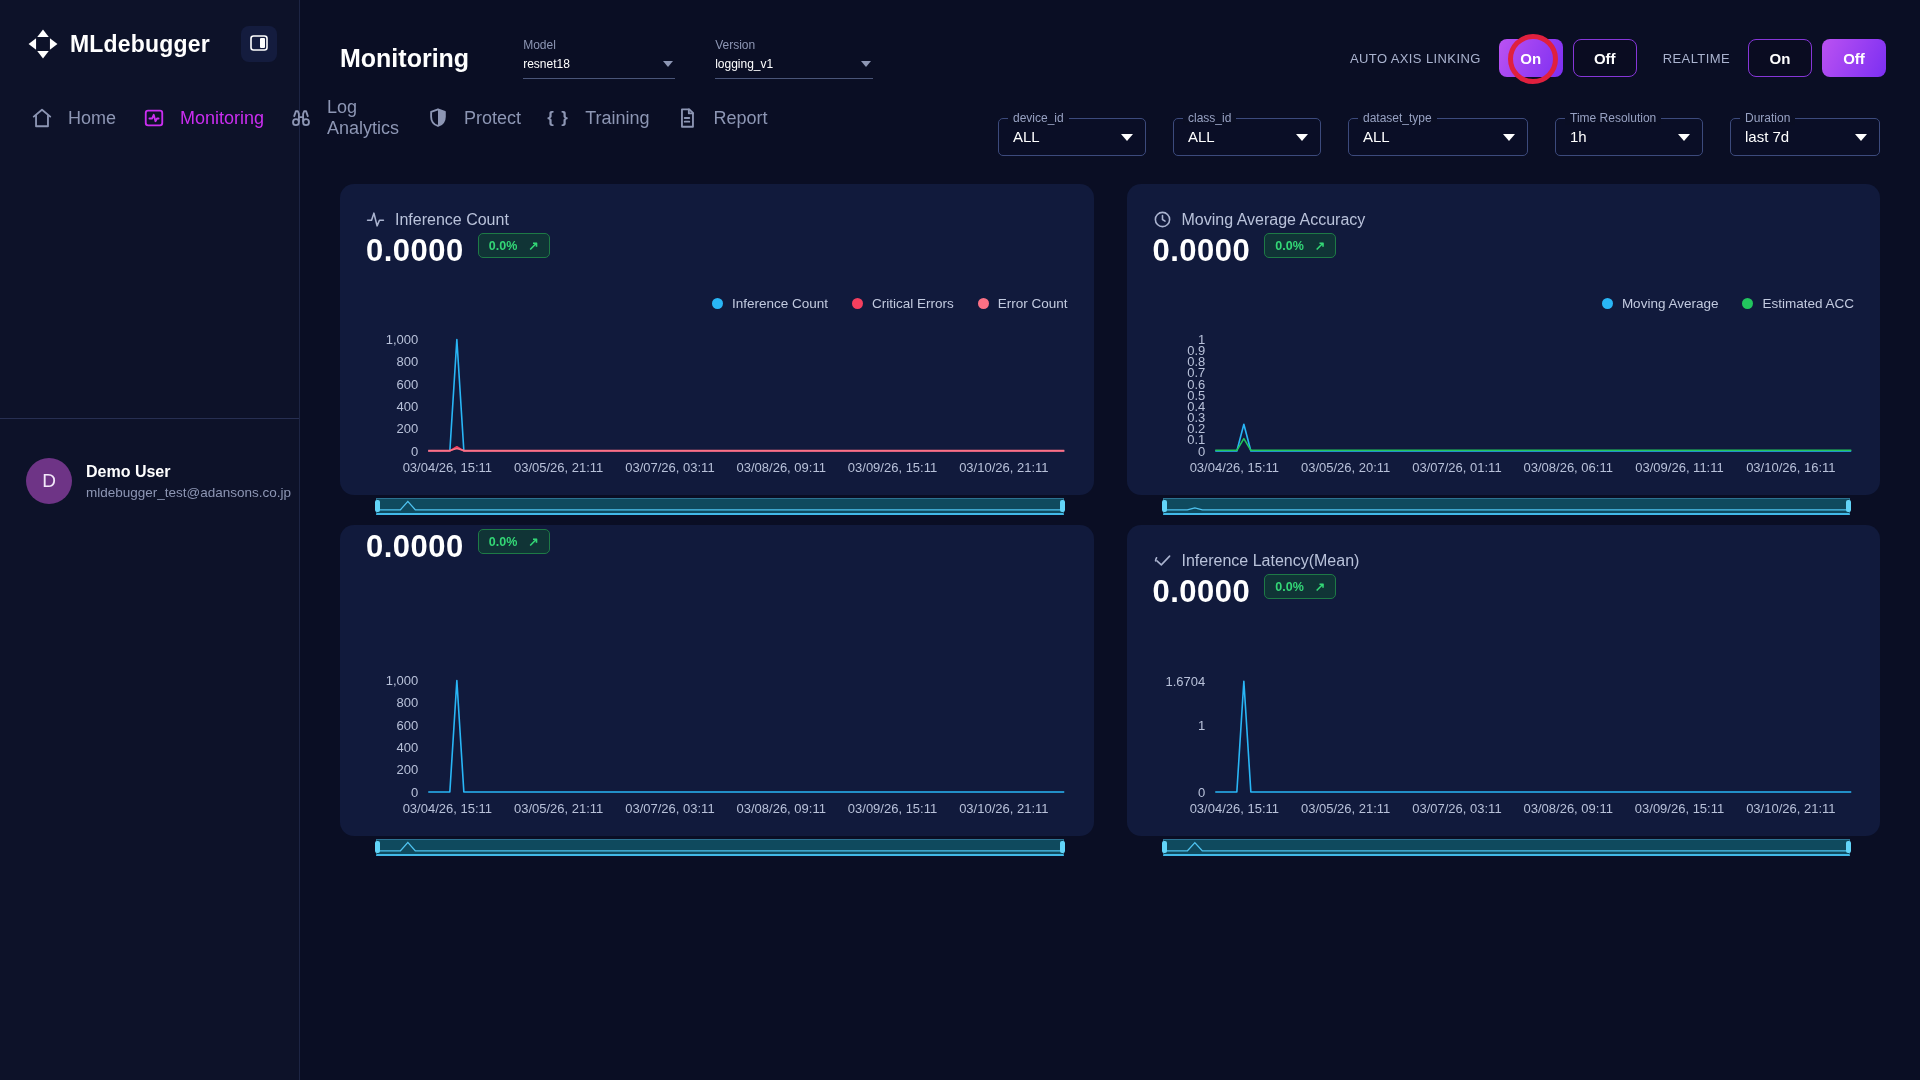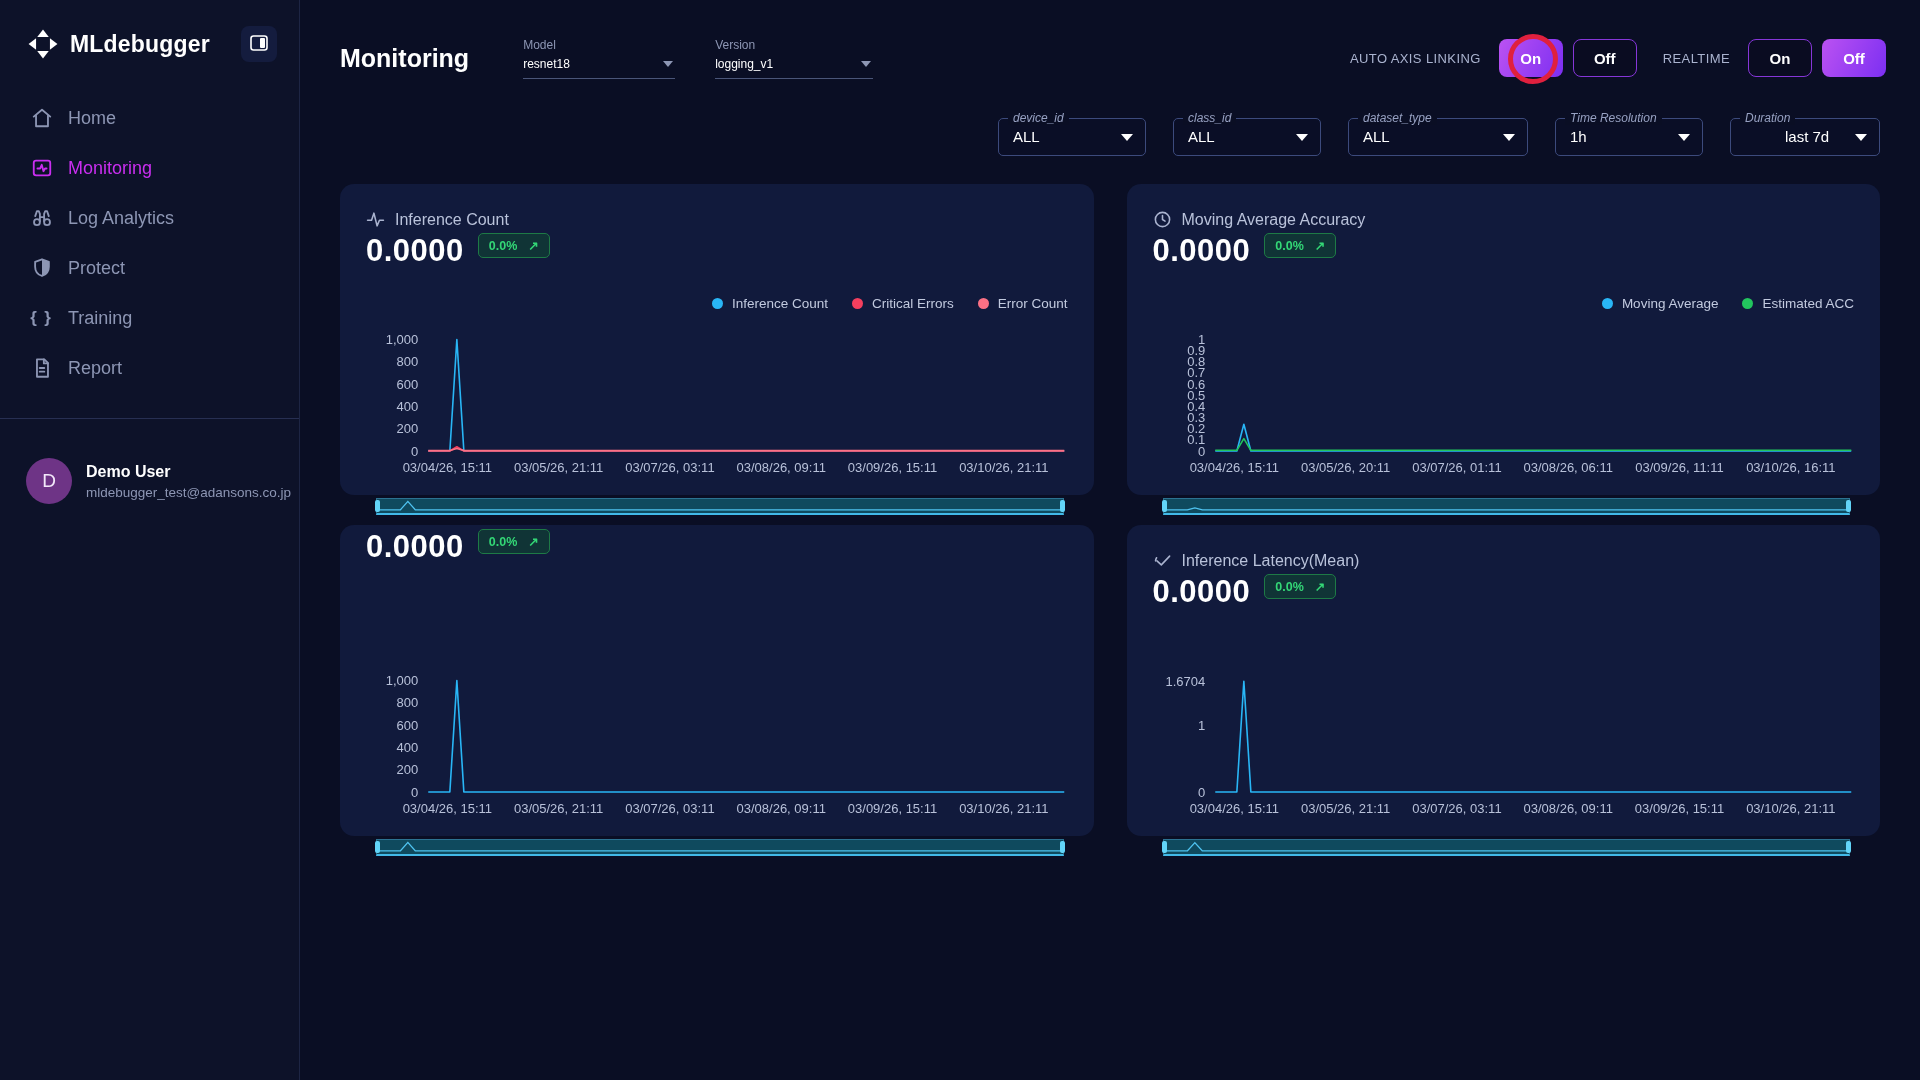--- a/index.html
+++ b/index.html
@@ -9,21 +9,21 @@
     font-family:"Liberation Sans",sans-serif;
   }
   
   .sidebar{position:absolute;left:0;top:0;width:300px;height:1080px;background:#0d1229;
     border-right:1px solid #1d2544;box-sizing:border-box;}
   .logo-row{display:flex;align-items:center;padding:26px 22px 0 28px;}
   .logo-icon{width:30px;height:30px;color:#ffffff;flex:0 0 auto;}
   .logo-text{font-size:23px;font-weight:bold;color:#fff;margin-left:12px;flex:1;letter-spacing:.2px;}
   .collapse-btn{width:36px;height:36px;background:#141c3e;border:none;border-radius:8px;
     display:flex;align-items:center;justify-content:center;cursor:pointer;}
-  .nav{margin-top:44px;padding:0 30px;display:flex;flex-direction:column;gap:26px;}
+  .nav{margin-top:44px;padding:0 30px;display:flex;flex-direction:row;gap:26px;}
   .nav-item{display:flex;align-items:center;gap:15px;color:#8d96b4;font-size:18px;cursor:pointer;height:24px;}
   .nav-item.active{color:#ca2ef0;}
   .nav-ic{width:23px;height:23px;display:flex;align-items:center;justify-content:center;}
   .braces{font-size:17px;font-weight:bold;letter-spacing:2px;}
   .sidebar-divider{position:absolute;top:418px;left:0;width:100%;border-top:1px solid #272f52;}
   .user-row{position:absolute;top:458px;left:26px;right:20px;display:flex;align-items:center;gap:14px;cursor:pointer;}
   .avatar{width:46px;height:46px;border-radius:50%;background:#6e3486;color:#f3e8fa;
     display:flex;align-items:center;justify-content:center;font-size:19px;flex:0 0 auto;}
   .user-name{font-size:16px;font-weight:bold;color:#fff;}
   .user-email{font-size:13.5px;color:#8d96b4;margin-top:4px;}
@@ -44,21 +44,21 @@
     font-family:"Liberation Sans",sans-serif;}
   .toggle-btn.filled{background:linear-gradient(115deg,#bb52f2,#7c2ff2);border:none;}
   .toggle-btn.outlined{background:rgba(10,11,30,.45);border:1px solid #8636d8;}
   .btn-wrap{position:relative;display:inline-flex;}
   .annotation-circle{position:absolute;left:9px;top:-5px;width:40px;height:40px;border:5px solid #e0203e;
     border-radius:50%;pointer-events:none;}
   
   .filters{display:flex;justify-content:flex-end;gap:27px;padding:32px 40px 0 0;}
   .filter-box{position:relative;width:148px;height:38px;border:1px solid #3c4a7c;border-radius:5px;
     background:rgba(13,18,42,.3);box-sizing:border-box;cursor:pointer;}
-  .filter-label{position:absolute;top:-8px;left:9px;background:#0a0e24;padding:0 5px;font-size:12px;color:#97a1c2;font-style:italic;}
+  .filter-label{position:absolute;top:-8px;left:9px;background:#0a0e24;padding:0 5px;font-size:12px;color:#97a1c2;}
   .filter-value{line-height:36px;padding-left:14px;font-size:15px;color:#fff;}
   .filter-caret{position:absolute;right:12px;top:15px;width:0;height:0;
     border-left:6px solid transparent;border-right:6px solid transparent;border-top:7px solid #fff;}
   
   .cards{position:absolute;left:40px;top:184px;right:40px;display:grid;
     grid-template-columns:1fr 1fr;gap:30px 33px;}
   .card{background:#111a3c;border-radius:14px;height:311px;padding:0 26px;box-sizing:border-box;position:relative;}
   .card-title-row{display:flex;align-items:center;gap:10px;padding-top:26px;color:#b9c2da;font-size:16px;}
   .card-ic{width:19px;height:19px;display:flex;align-items:center;justify-content:center;color:#aab3cf;}
   .stat-row{display:flex;align-items:flex-start;gap:14px;margin-top:4px;}
@@ -217,21 +217,21 @@
     <div class="filter-box" style="width:180px;">
       <span class="filter-label">dataset_type</span>
       <div class="filter-value">ALL</div>
       <span class="filter-caret"></span>
     </div>
     <div class="filter-box">
       <span class="filter-label">Time Resolution</span>
       <div class="filter-value">1h</div>
       <span class="filter-caret"></span>
     </div>
-    <div class="filter-box" style="width:150px;padding-left:40px;">
+    <div class="filter-box" style="width:150px;">
       <span class="filter-label">Duration</span>
       <div class="filter-value">last 7d</div>
       <span class="filter-caret"></span>
     </div>
   </div>
 
   <div class="cards">
 
     <section class="card">
       <div class="card-title-row">

